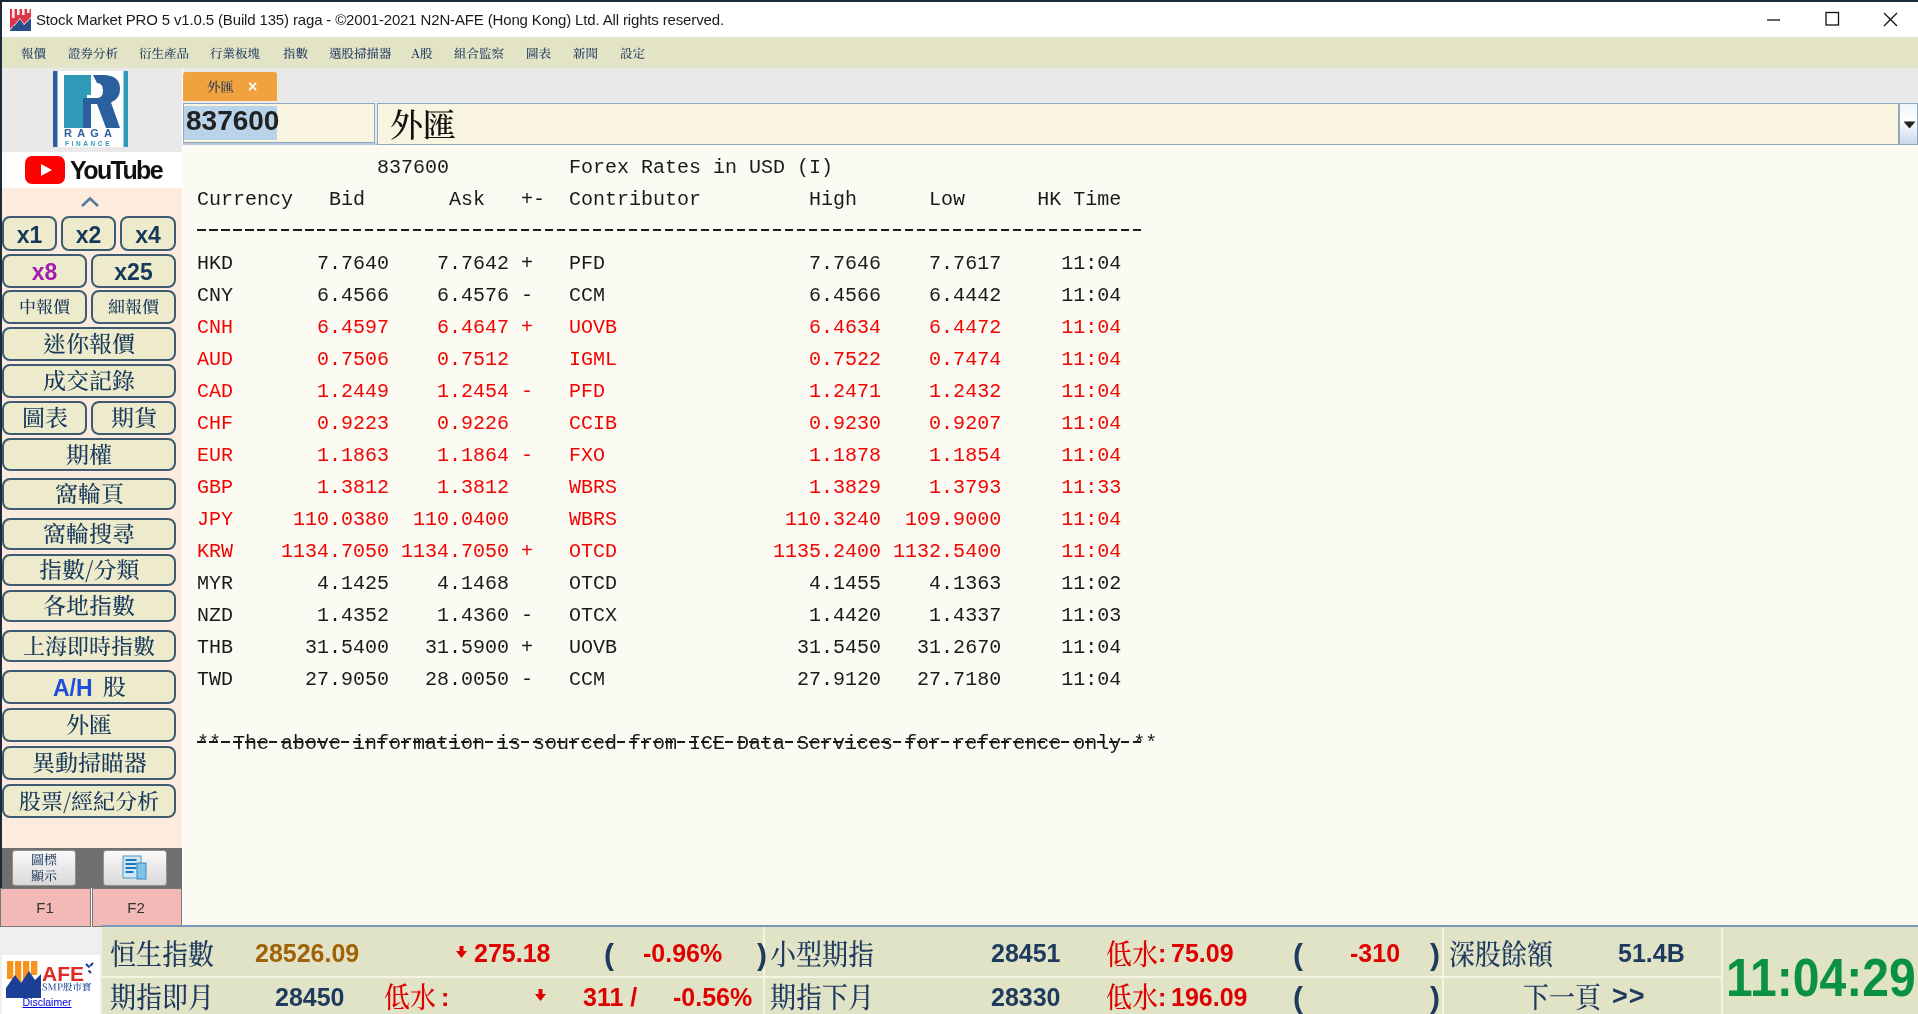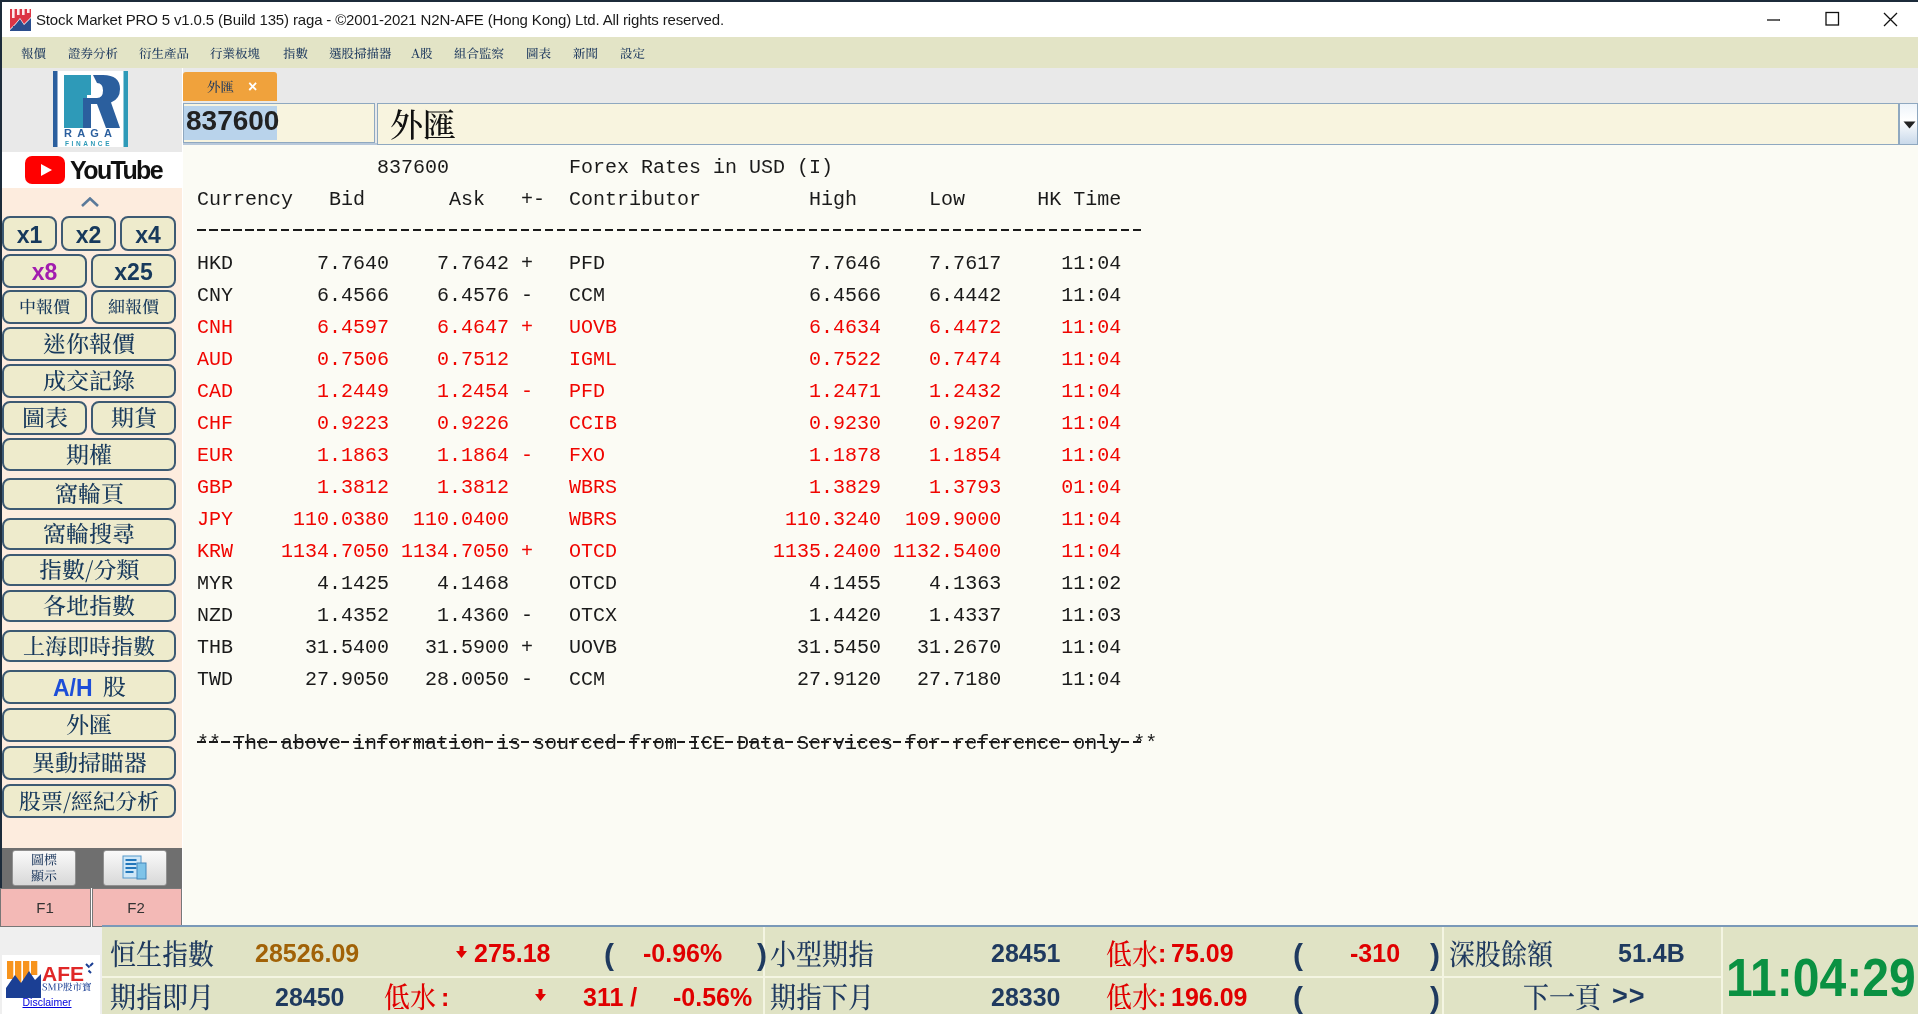--- a/index.html
+++ b/index.html
@@ -412,21 +412,21 @@
 <pre style="position:absolute;left:183px;top:145px;width:1735px;height:780px;margin:0;background:#fbfbf4;color:#1a1a1a;font:20px/32px 'Liberation Mono', monospace;padding:7px 0 0 14px;box-sizing:border-box;overflow:hidden">               837600          Forex Rates in USD (I)
 Currency   Bid       Ask   +-  Contributor         High      Low      HK Time
 
 HKD       7.7640    7.7642 +   PFD                 7.7646    7.7617     11:04
 CNY       6.4566    6.4576 -   CCM                 6.4566    6.4442     11:04
 <span style="color:#f00500">CNH       6.4597    6.4647 +   UOVB                6.4634    6.4472     11:04</span>
 <span style="color:#f00500">AUD       0.7506    0.7512     IGML                0.7522    0.7474     11:04</span>
 <span style="color:#f00500">CAD       1.2449    1.2454 -   PFD                 1.2471    1.2432     11:04</span>
 <span style="color:#f00500">CHF       0.9223    0.9226     CCIB                0.9230    0.9207     11:04</span>
 <span style="color:#f00500">EUR       1.1863    1.1864 -   FXO                 1.1878    1.1854     11:04</span>
-<span style="color:#f00500">GBP       1.3812    1.3812     WBRS                1.3829    1.3793     01:04</span>
+<span style="color:#f00500">GBP       1.3812    1.3812     WBRS                1.3829    1.3793     11:33</span>
 <span style="color:#f00500">JPY     110.0380  110.0400     WBRS              110.3240  109.9000     11:04</span>
 <span style="color:#f00500">KRW    1134.7050 1134.7050 +   OTCD             1135.2400 1132.5400     11:04</span>
 MYR       4.1425    4.1468     OTCD                4.1455    4.1363     11:02
 NZD       1.4352    1.4360 -   OTCX                1.4420    1.4337     11:03
 THB      31.5400   31.5900 +   UOVB               31.5450   31.2670     11:04
 TWD      27.9050   28.0050 -   CCM                27.9120   27.7180     11:04
 
 ** The above information is sourced from ICE Data Services for reference only **</pre>
 <div style="position:absolute;left:102px;top:925px;width:1816px;height:2px;background:#7a99b8;"></div>
 <div style="position:absolute;left:0px;top:927px;width:102px;height:87px;background:#efefef;"></div>

